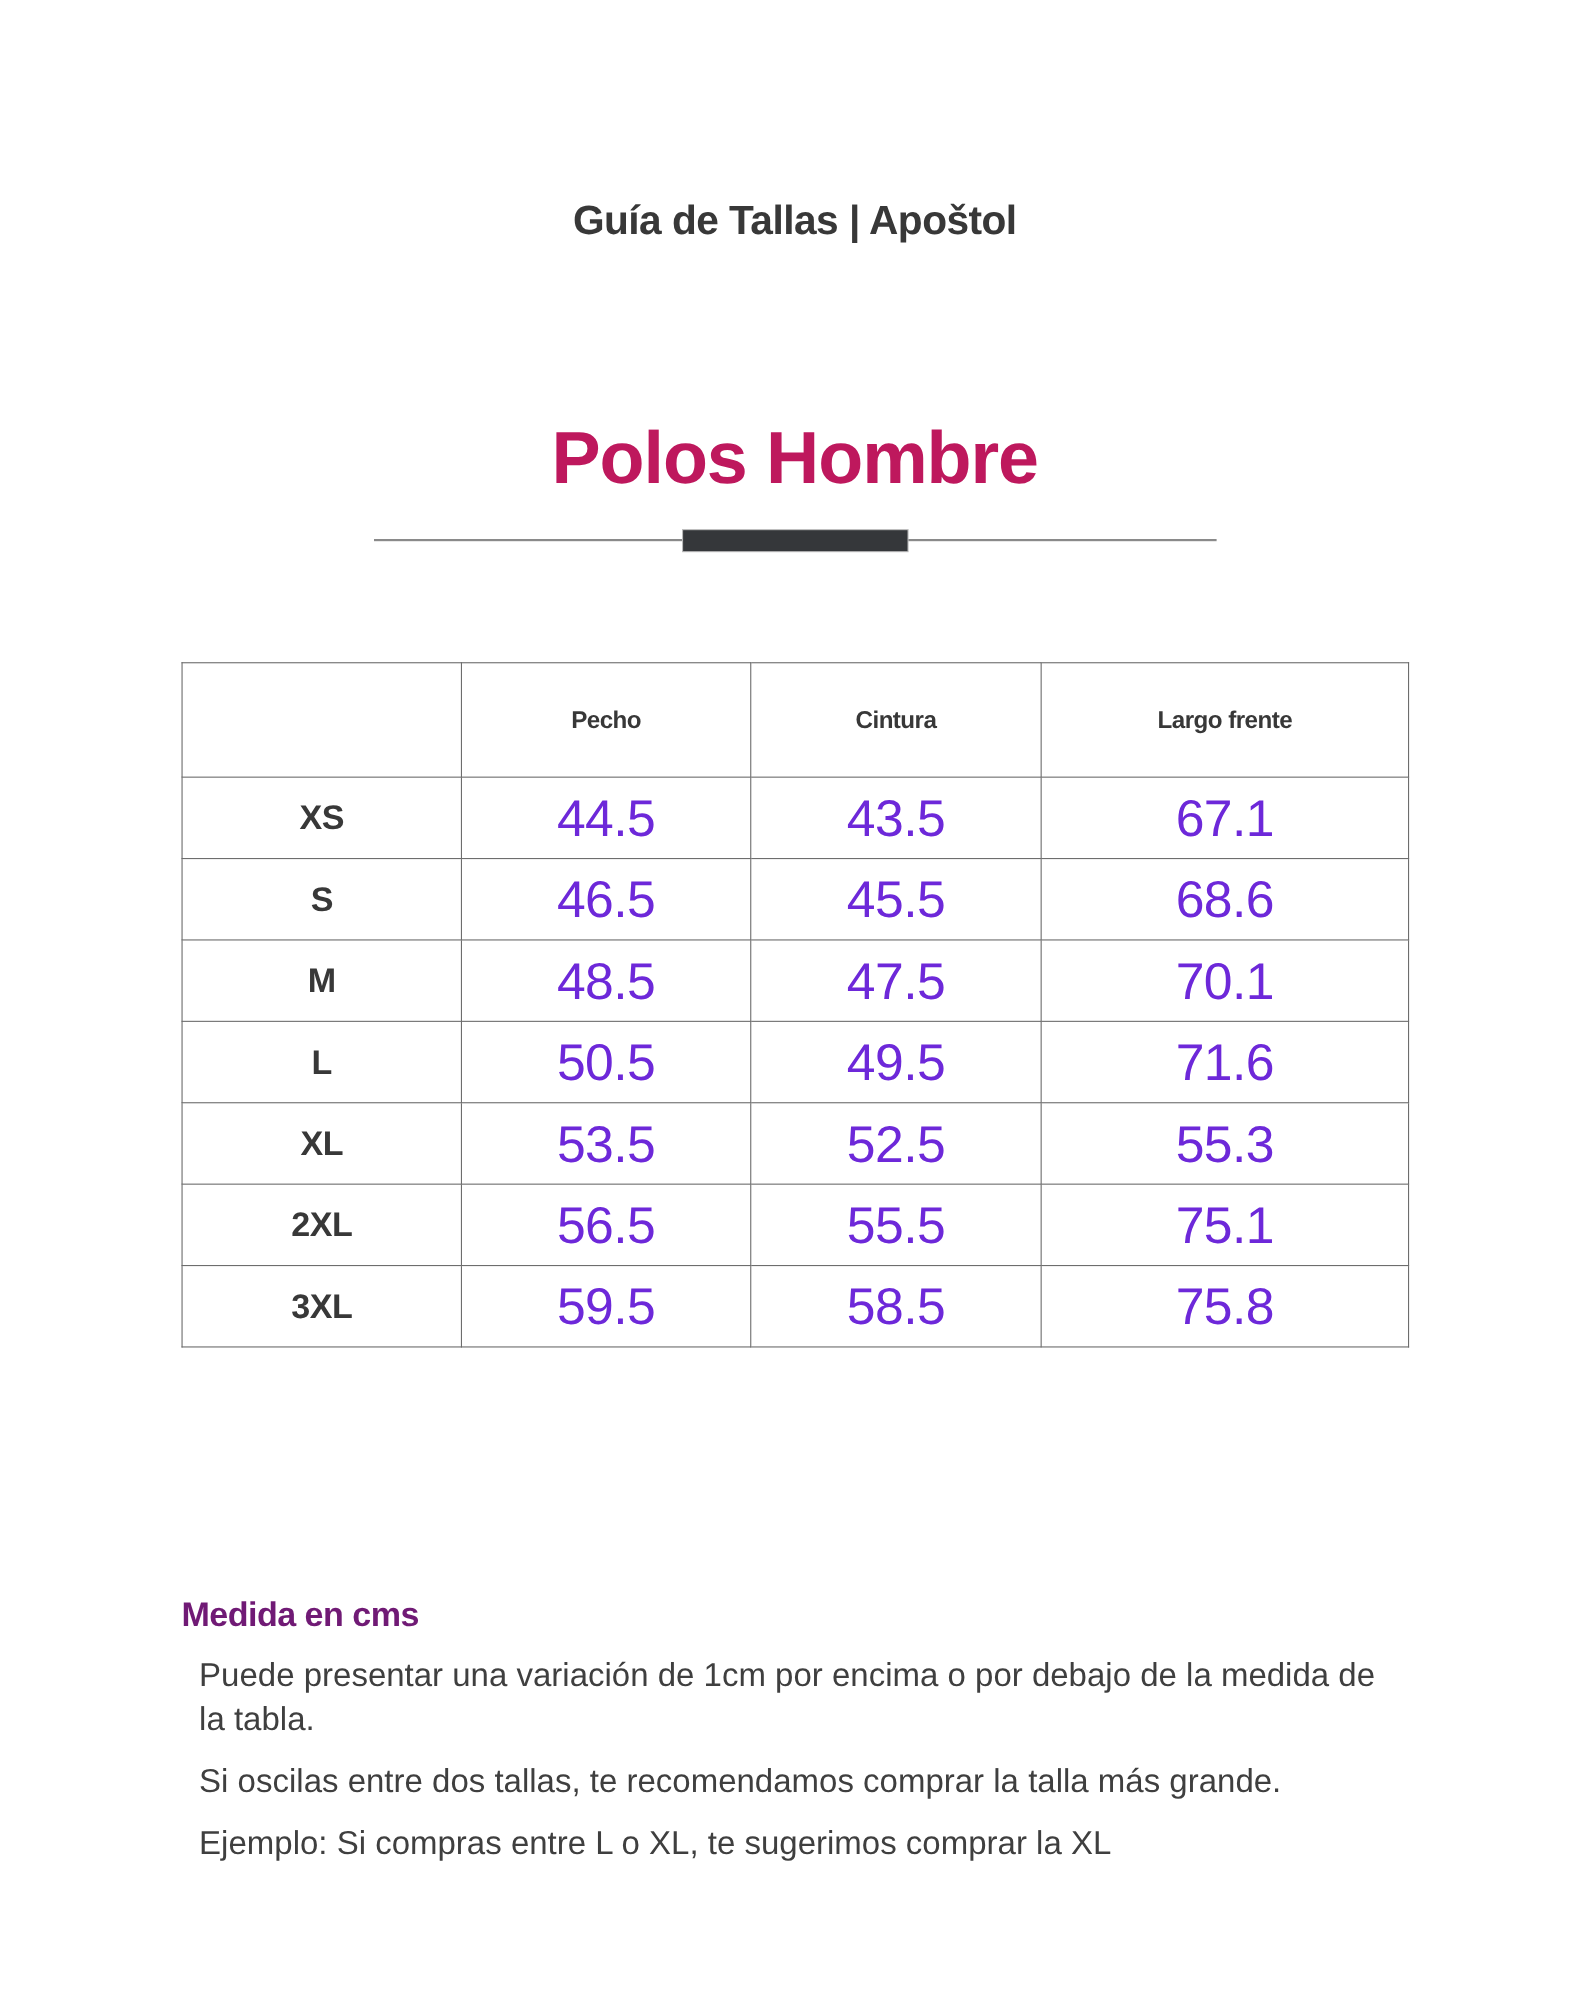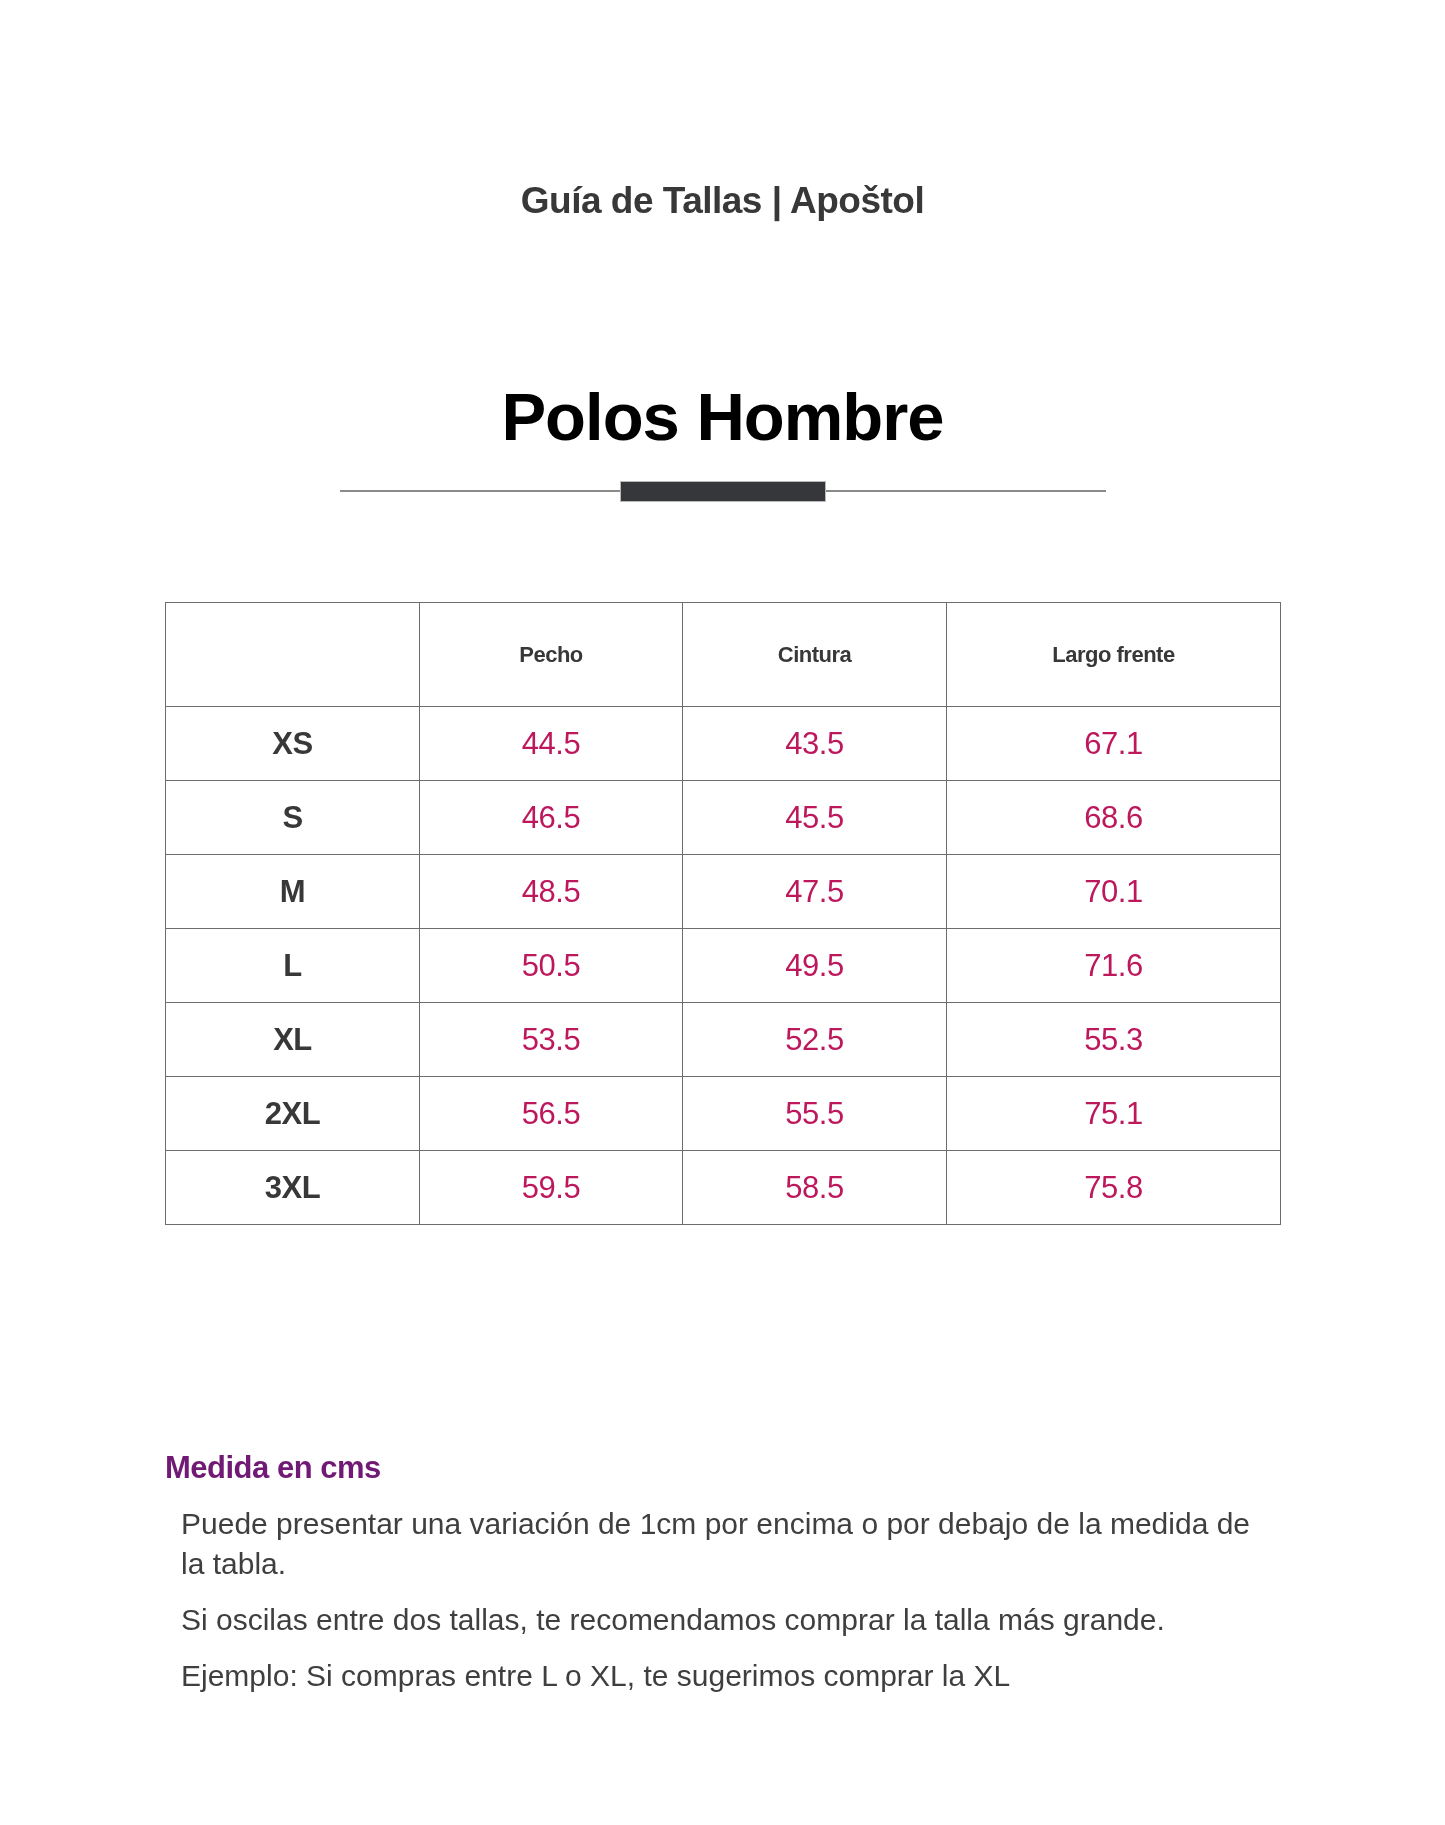--- a/index.html
+++ b/index.html
@@ -36,21 +36,21 @@
   
   .page-title {
     position: absolute;
     top: 378px;
     left: 0;
     width: 100%;
     text-align: center;
     font-size: 67px;
     font-weight: 700;
     letter-spacing: -1px;
-    color: #000000;
+    color: #be185d;
   }
 
   
   .divider {
     position: absolute;
     top: 482px;
     left: 50%;
     width: 766px;
     height: 19px;
     transform: translateX(-50%);
@@ -100,23 +100,23 @@
   .size-table tbody tr {
     height: 74px;
   }
   .size-table td.size-cell {
     font-size: 31px;
     font-weight: 700;
     color: #383838;
     letter-spacing: -0.5px;
   }
   .size-table td.value-cell {
-    font-size: 31px;
+    font-size: 47px;
     font-weight: 400;
-    color: #be185d;
+    color: #6d28d9;
     letter-spacing: -0.5px;
   }
 
   
   .notes {
     position: absolute;
     left: 165px;
     top: 1448px;
     width: 1125px;
     font-size: 30px;

